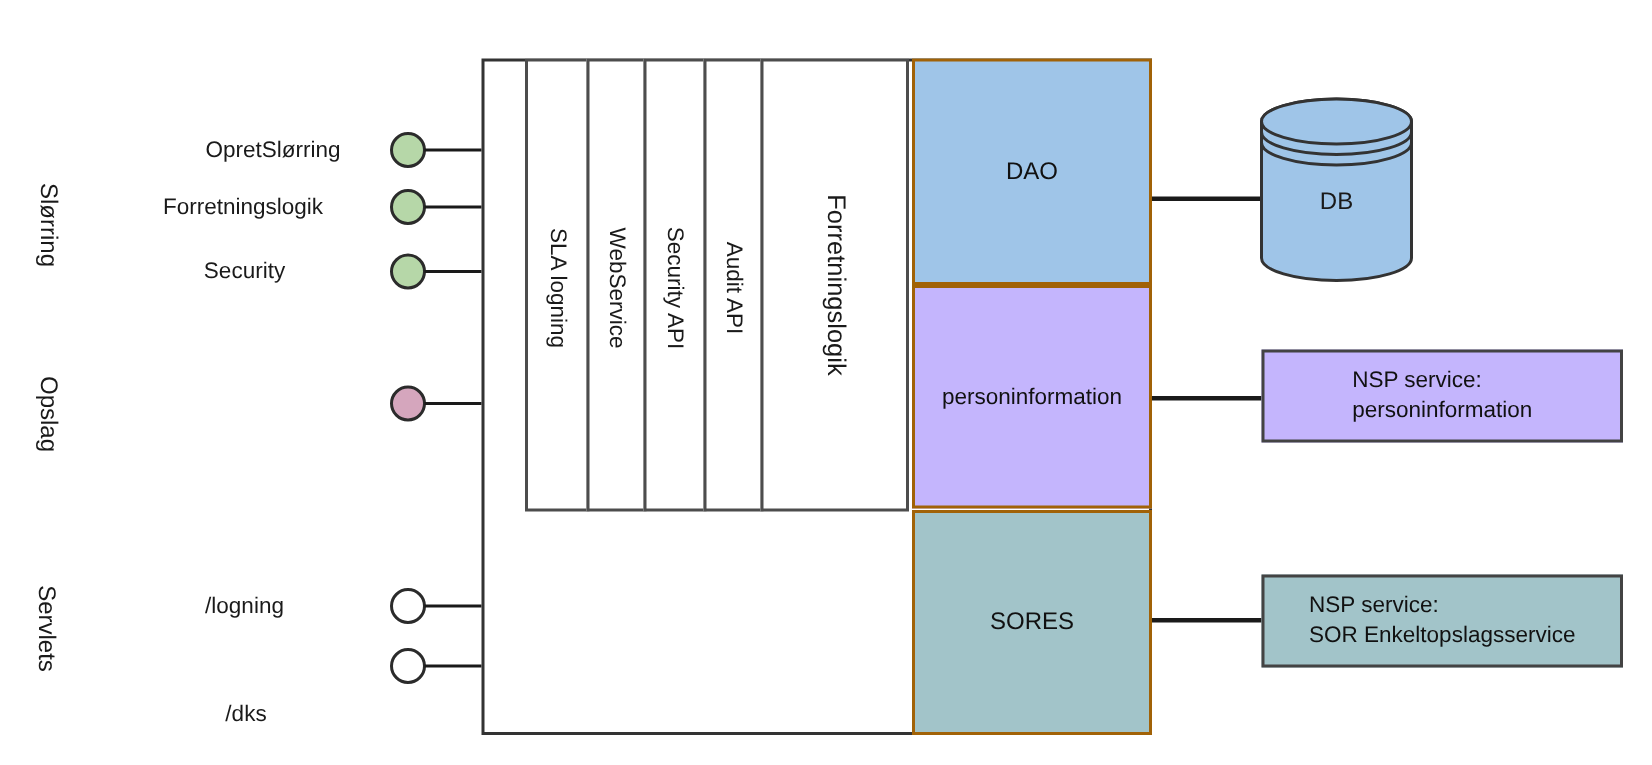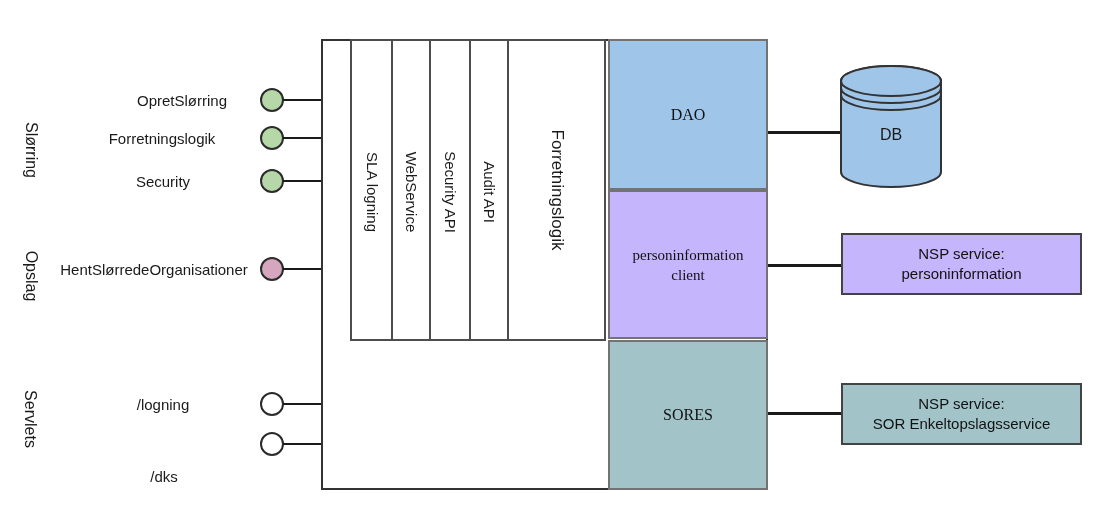--- a/index.html
+++ b/index.html
@@ -33,39 +33,37 @@
   }
   .outer-box{
     border:2px solid #333333;
     background:#ffffff;
   }
   .layer-col{
     border:2px solid #4d4d4d;
     background:#ffffff;
   }
   .module{
-    border:2px solid #737373;
-    font-family:Liberation Serif, serif;
+    border:2px solid #a16207;
   }
   .module-blue{background:#9fc5e8;}
   .module-orange{background:#c4b5fd;}
   .module-teal{background:#a2c4c9;}
   .module-text{
     position:absolute;
     left:50%;top:50%;
     transform:translate(-50%,-50%);
     text-align:center;
     font-size:16px;
     line-height:20px;
     white-space:nowrap;
   }
   .module-text-sm{font-size:15px;}
   .ext-box{
     border:2px solid #434343;
-    text-align:center;
   }
   .ext-box .inner{
     position:absolute;left:50%;top:50%;
     transform:translate(-50%,-50%);
     font-size:15px;line-height:20px;white-space:nowrap;
   }
   .port{
     width:24px;height:24px;
     border:2px solid #2b2b2b;
     border-radius:50%;
@@ -80,21 +78,20 @@
 
 <div class="canvas">
 
   <div class="vlabel lane-label" style="left:31px;top:150px;">Slørring</div>
   <div class="vlabel lane-label" style="left:31px;top:276px;">Opslag</div>
   <div class="vlabel lane-label" style="left:30px;top:419px;">Servlets</div>
 
   <div class="hlabel" style="left:163px;top:100px;margin-left:19px;">OpretSlørring</div>
   <div class="hlabel" style="left:162px;top:138px;">Forretningslogik</div>
   <div class="hlabel" style="left:163px;top:181px;">Security</div>
-  <div class="hlabel" style="left:154px;top:269px;">HentSlørredeOrganisationer</div>
   <div class="hlabel" style="left:163px;top:404px;">/logning</div>
   <div class="hlabel" style="left:164px;top:444px;margin-top:32px;">/dks</div>
 
   <div class="abs port port-green" style="left:260px;top:88px;"></div>
   <div class="abs port port-green" style="left:260px;top:126px;"></div>
   <div class="abs port port-green" style="left:260px;top:169px;"></div>
   <div class="abs port port-magenta" style="left:260px;top:257px;"></div>
   <div class="abs port port-white" style="left:260px;top:392px;"></div>
   <div class="abs port port-white" style="left:260px;top:432px;"></div>
 
@@ -122,21 +119,20 @@
   <div class="abs wire" style="left:766px;top:131px;width:75px;height:3px;"></div>
   <div class="abs wire" style="left:766px;top:264px;width:75px;height:3px;"></div>
   <div class="abs wire" style="left:766px;top:412px;width:75px;height:3px;"></div>
 
   <div class="abs module module-blue" style="left:608px;top:39px;width:160px;height:151px;">
     <div class="module-text">DAO</div>
   </div>
   <div class="abs module module-orange" style="left:608px;top:190px;width:160px;height:149px;">
     <div class="module-text module-text-sm">
       <div>personinformation</div>
-      <div>client</div>
     </div>
   </div>
   <div class="abs" style="left:839px;top:64px;width:104px;height:125px;">
     <svg width="104" height="125" viewBox="0 0 104 125">
       <path d="M2 17 A50 15 0 0 1 102 17 L102 108 A50 15 0 0 1 2 108 Z" fill="#9fc5e8" stroke="#333333" stroke-width="2"></path>
       <ellipse cx="52" cy="17" rx="50" ry="15" fill="#9fc5e8" stroke="#333333" stroke-width="2"></ellipse>
       <path d="M2 24 A50 15 0 0 0 102 24" fill="none" stroke="#333333" stroke-width="2"></path>
       <path d="M2 31 A50 15 0 0 0 102 31" fill="none" stroke="#333333" stroke-width="2"></path>
     </svg>
     <div class="hlabel" style="left:52px;top:71px;font-size:16px;">DB</div>

